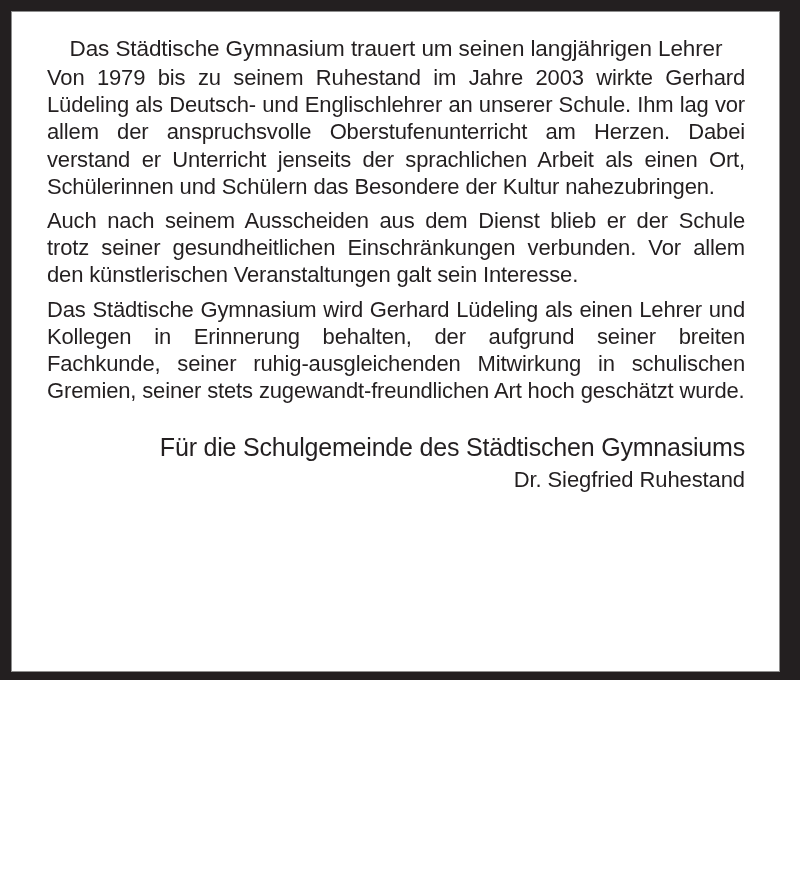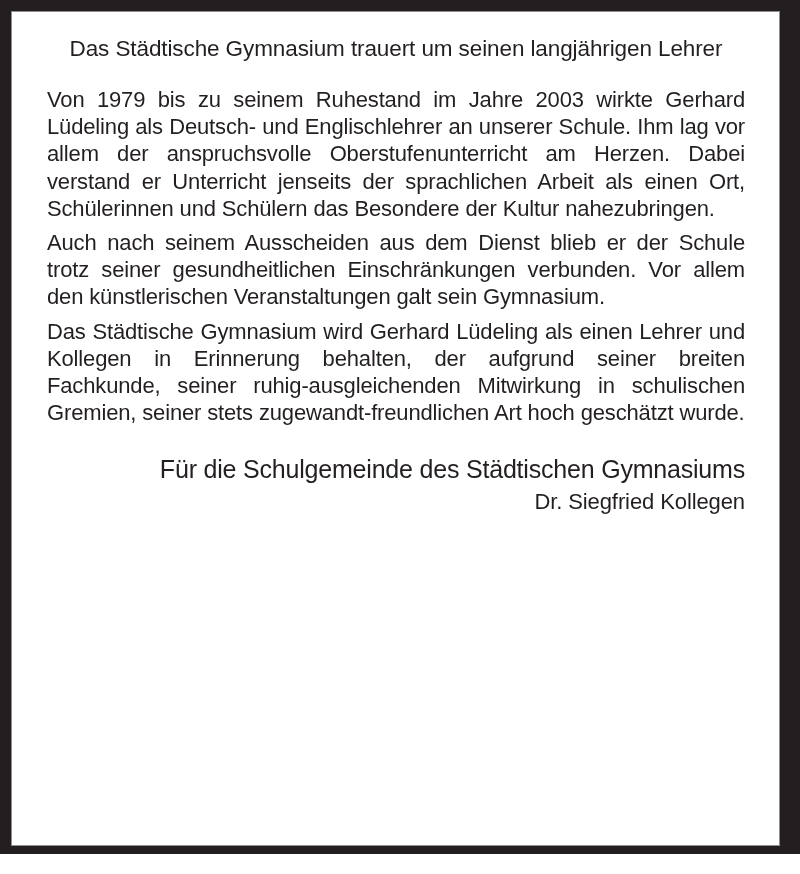--- a/index.html
+++ b/index.html
@@ -11,21 +11,21 @@
 
   body {
     font-family: "Liberation Sans", "DejaVu Sans", sans-serif;
     -webkit-font-smoothing: antialiased;
   }
 
   .notice {
     position: relative;
     box-sizing: border-box;
     width: 800px;
-    height: 854px;
+    height: 680px;
     background: #231f20;
     padding: 11px 20px 8px 11px;
     overflow: hidden;
   }
 
   .notice-inner {
     box-sizing: border-box;
     width: 100%;
     height: 100%;
     background: #ffffff;
@@ -64,21 +64,20 @@
     font-size: 59px;
     line-height: 70px;
     color: #231f20;
     font-weight: 400;
     letter-spacing: -0.5px;
   }
 
   
 
   .body-block {
-    margin-top: 22px;
   }
 
   .body-paragraph {
     margin: 0 0 7px 0;
     font-size: 22px;
     line-height: 27.2px;
     color: #231f20;
     text-align: justify;
     text-justify: inter-word;
     letter-spacing: -0.15px;
@@ -123,23 +122,23 @@
 
 <div class="notice">
   <div class="notice-inner">
 
     <div class="heading-block">
       <div class="lede">Das Städtische Gymnasium trauert um seinen langjährigen Lehrer</div>
     </div>
 
     <div class="body-block">
       <p class="body-paragraph">Von 1979 bis zu seinem Ruhestand im Jahre 2003 wirkte Gerhard Lüdeling als Deutsch- und Englischlehrer an unserer Schule. Ihm lag vor allem der anspruchsvolle Oberstufenunterricht am Herzen. Dabei verstand er Unterricht jenseits der sprachlichen Arbeit als einen Ort, Schülerinnen und Schülern das Besondere der Kultur nahezubringen.</p>
-      <p class="body-paragraph">Auch nach seinem Ausscheiden aus dem Dienst blieb er der Schule trotz seiner gesundheitlichen Einschränkungen verbunden. Vor allem den künstlerischen Veranstaltungen galt sein Gymnasium.</p>
+      <p class="body-paragraph">Auch nach seinem Ausscheiden aus dem Dienst blieb er der Schule trotz seiner gesundheitlichen Einschränkungen verbunden. Vor allem den künstlerischen Veranstaltungen galt sein Interesse.</p>
       <p class="body-paragraph">Das Städtische Gymnasium wird Gerhard Lüdeling als einen Lehrer und Kollegen in Erinnerung behalten, der aufgrund seiner breiten Fachkunde, seiner ruhig-ausgleichenden Mitwirkung in schulischen Gremien, seiner stets zugewandt-freundlichen Art hoch geschätzt wurde.</p>
     </div>
 
     <div class="signature-block">
       <div class="signature-org">Für die Schulgemeinde des Städtischen Gymnasiums</div>
-      <div class="signature-person">Dr. Siegfried Kollegen</div>
+      <div class="signature-person">Dr. Siegfried Ruhestand</div>
     </div>
 
   </div>
 </div>
 
 </body></html>

